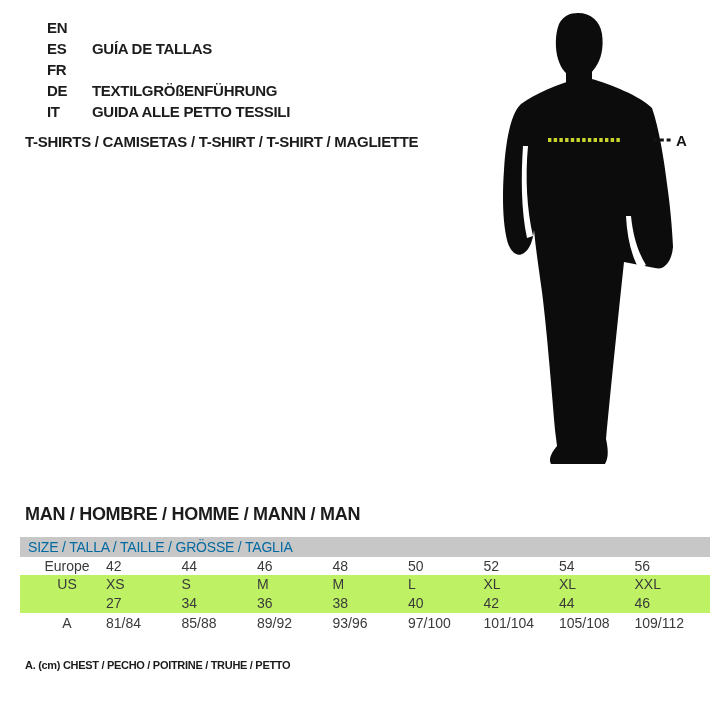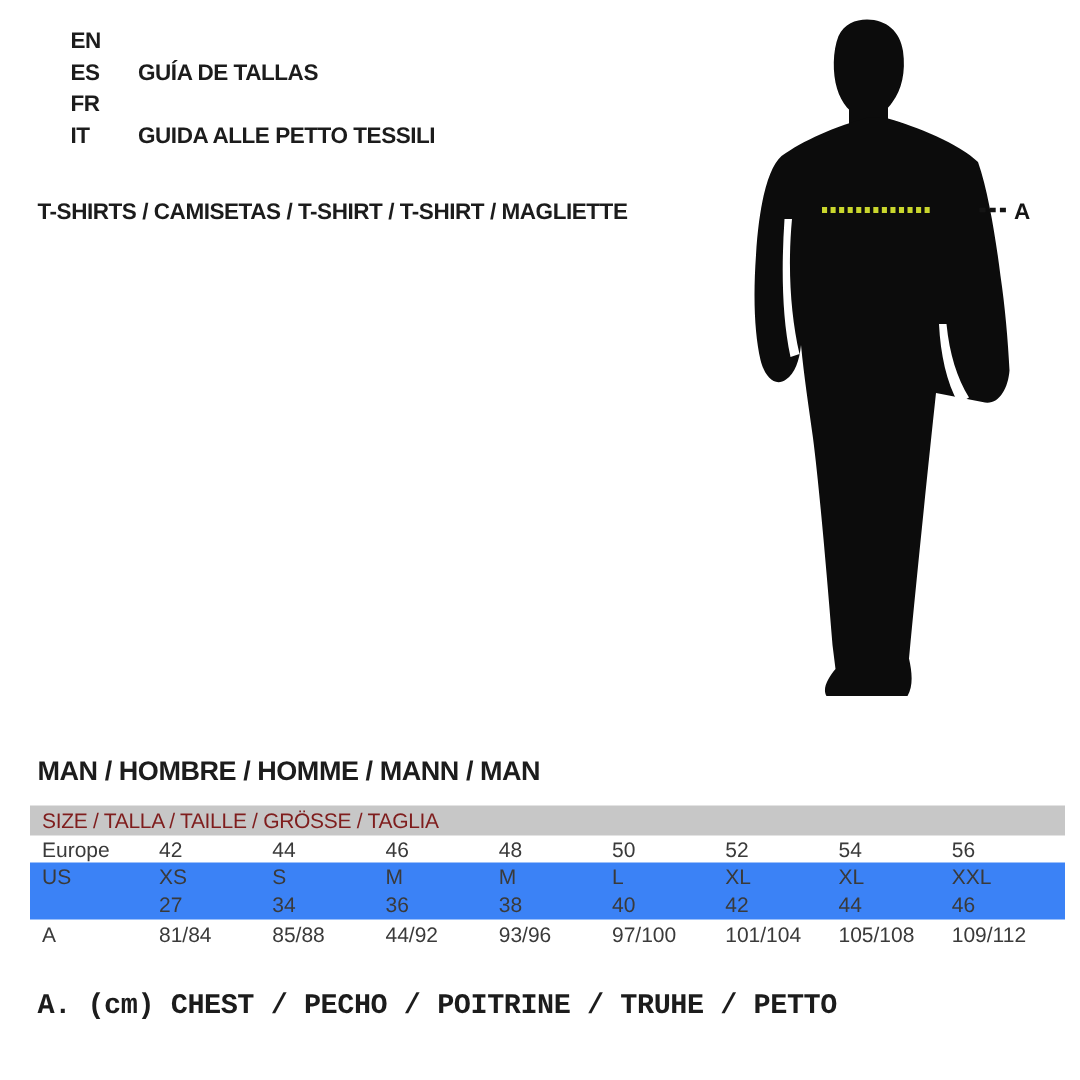--- a/index.html
+++ b/index.html
@@ -15,47 +15,51 @@
   
   .product-block{position:absolute;left:25px;top:130px;font-size:15px;font-weight:bold;
     letter-spacing:-0.3px;line-height:23px;}
   
   .figure-wrap{position:absolute;left:495px;top:8px;width:215px;height:460px;}
   
   .section-title{position:absolute;left:25px;top:504px;font-size:18px;font-weight:bold;
     letter-spacing:-0.3px;}
   
   .size-table{position:absolute;left:20px;top:537px;width:690px;font-size:14px;color:#3a3a3a;}
-  .st-header{height:20px;line-height:20px;background:#c7c7c7;color:#7f1d1d;
+  .st-header{height:20px;line-height:20px;background:#c7c7c7;color:#0369a1;
     padding-left:8px;letter-spacing:-0.2px;}
   .st-grid{display:grid;grid-template-columns:86px repeat(8,1fr);}
   .st-row1{line-height:18px;}
-  .st-row2,.st-row3{line-height:19px;background:#3b82f6;}
+  .st-row2,.st-row3{line-height:19px;background:#bef264;}
   .st-row4{line-height:21px;}
-  .st-label{padding-left:8px;text-align:left;}
+  .st-label{padding-left:8px;text-align:center;}
   .st-cell{}
   
-  .footnote{position:absolute;left:25px;top:659px;font-size:19px;font-weight:bold;
-    letter-spacing:-0.3px;font-family:Liberation Mono, monospace;}
+  .footnote{position:absolute;left:25px;top:659px;font-size:11px;font-weight:bold;
+    letter-spacing:-0.3px;}
 </style>
 </head>
 <body>
 
 <div class="canvas">
 
   <div class="lang-block">
     <div class="lang-row">
       <span class="lang-code">EN</span>
     </div>
     <div class="lang-row">
       <span class="lang-code">ES</span>
       <span>GUÍA DE TALLAS</span>
     </div>
     <div class="lang-row">
       <span class="lang-code">FR</span>
+    </div>
+    <div class="lang-row">
+      <span class="lang-code">DE</span>
+      <span>TEXTILGRÖßENFÜHRUNG</span>
     </div>
     <div class="lang-row">
       <span class="lang-code">IT</span>
       <span>GUIDA ALLE PETTO TESSILI</span>
     </div>
   </div>
 
   <div class="product-block">
     <div>T-SHIRTS / CAMISETAS / T-SHIRT / T-SHIRT / MAGLIETTE</div>
   </div>
@@ -137,21 +141,21 @@
       <div class="st-cell">40</div>
       <div class="st-cell">42</div>
       <div class="st-cell">44</div>
       <div class="st-cell">46</div>
     </div>
 
     <div class="st-grid st-row4">
       <div class="st-label">A</div>
       <div class="st-cell">81/84</div>
       <div class="st-cell">85/88</div>
-      <div class="st-cell">44/92</div>
+      <div class="st-cell">89/92</div>
       <div class="st-cell">93/96</div>
       <div class="st-cell">97/100</div>
       <div class="st-cell">101/104</div>
       <div class="st-cell">105/108</div>
       <div class="st-cell">109/112</div>
     </div>
   </div>
 
   <div class="footnote">A. (cm) CHEST / PECHO / POITRINE / TRUHE / PETTO</div>
 

